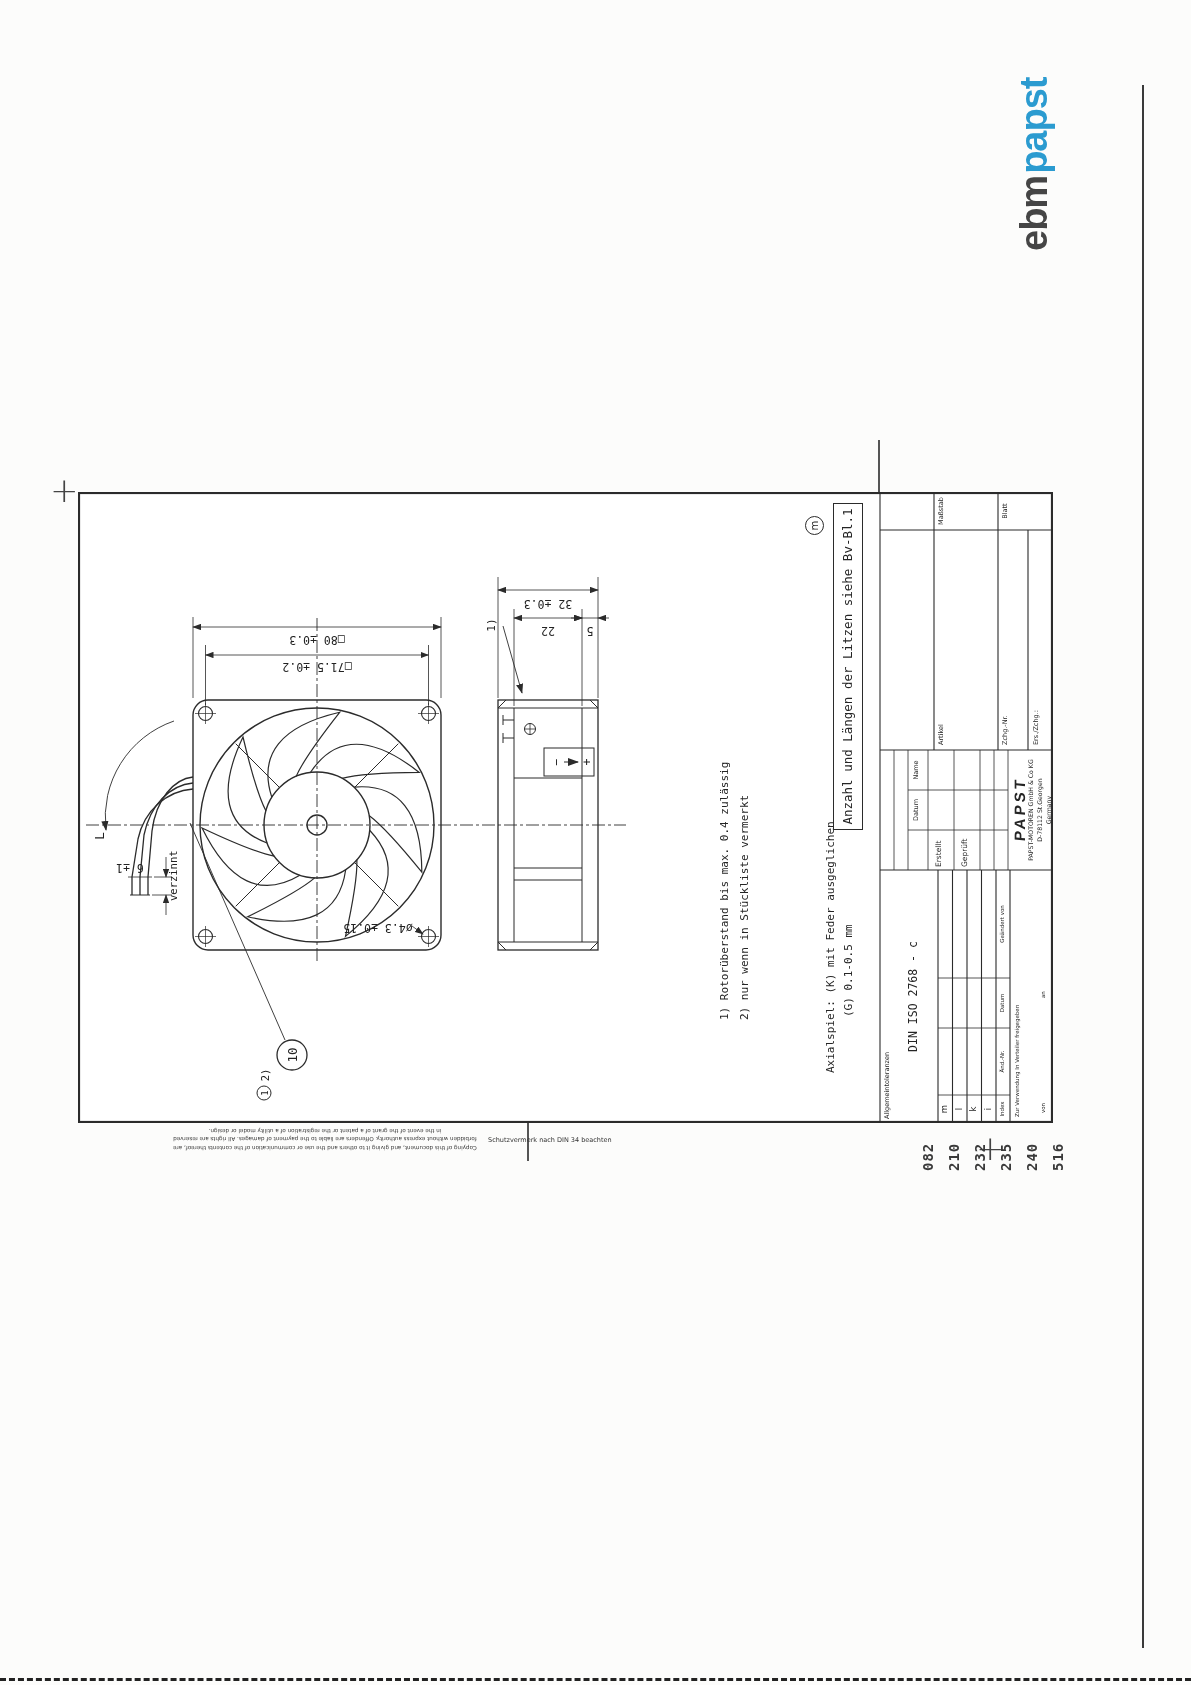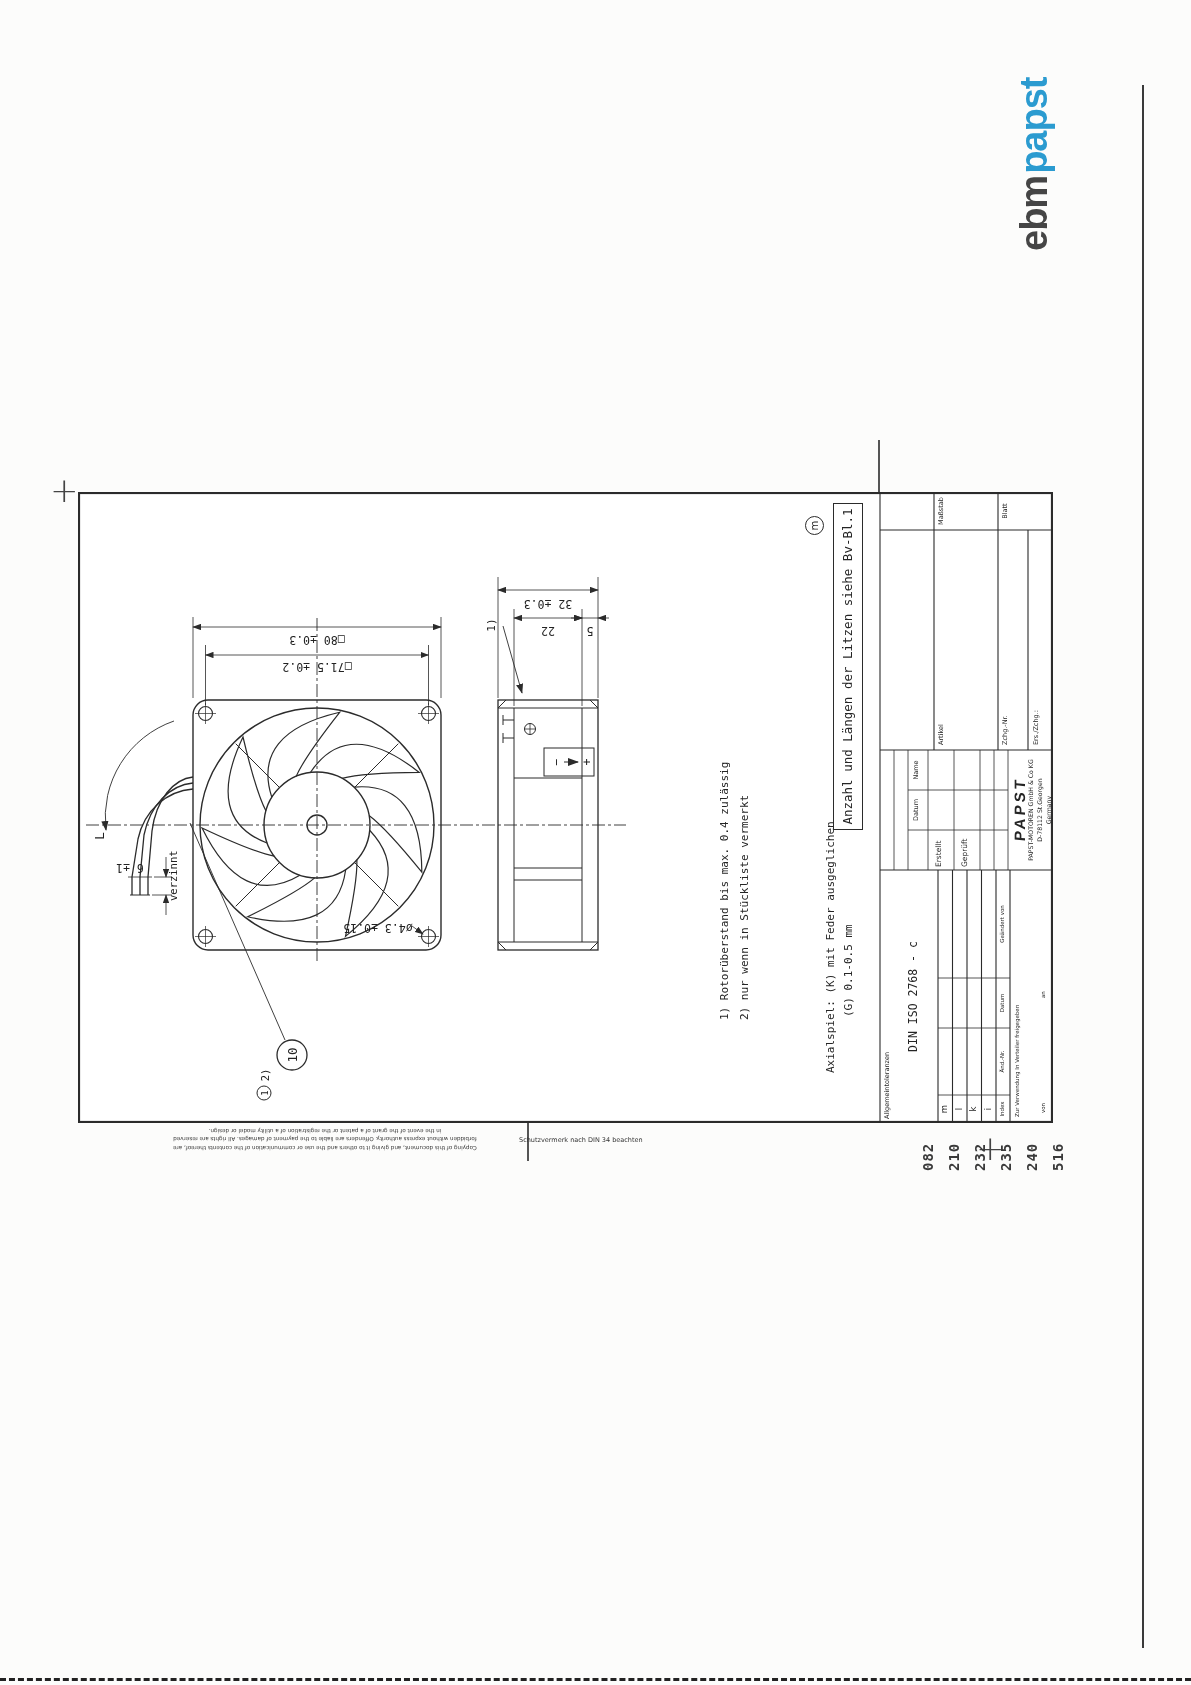--- a/index.html
+++ b/index.html
@@ -27,21 +27,21 @@
              font:12.5px "DejaVu Sans Mono",monospace;line-height:28px;}
   .circ{border:1.3px solid #2b2b2b;border-radius:50%;text-align:center;}
   .lbl{font:6.5px "DejaVu Sans",sans-serif;}
   .lbl5{font:5.5px "DejaVu Sans",sans-serif;}
   .cell-c{text-align:center;}
   .papstlogo{font:900 15px "Liberation Sans",sans-serif;letter-spacing:3px;transform:skewX(-6deg);}
   .code{font:bold 14px "DejaVu Sans Mono",monospace;letter-spacing:1px;color:#3a3a3a;}
   
   .copyright{left:85px;top:1126px;width:480px;transform:rotate(180deg);
              font:5.6px "DejaVu Sans",sans-serif;color:#333;text-align:center;line-height:1.55;}
-  .schutz{left:488px;top:1136px;font:6.5px "DejaVu Sans",sans-serif;color:#333;margin-left:31px;}
+  .schutz{left:488px;top:1136px;font:6.5px "DejaVu Sans",sans-serif;color:#333;}
 </style>
 </head>
 <body>
 
 <div class="page">
 
   <div class="abs logo">
     <svg width="50" height="50" viewBox="-25 -25 50 50">
       <circle cx="0" cy="0" r="22" fill="#5fa91c"></circle>
       <circle cx="-6" cy="-6" r="20" fill="#74bc2e" opacity="0.55"></circle>

